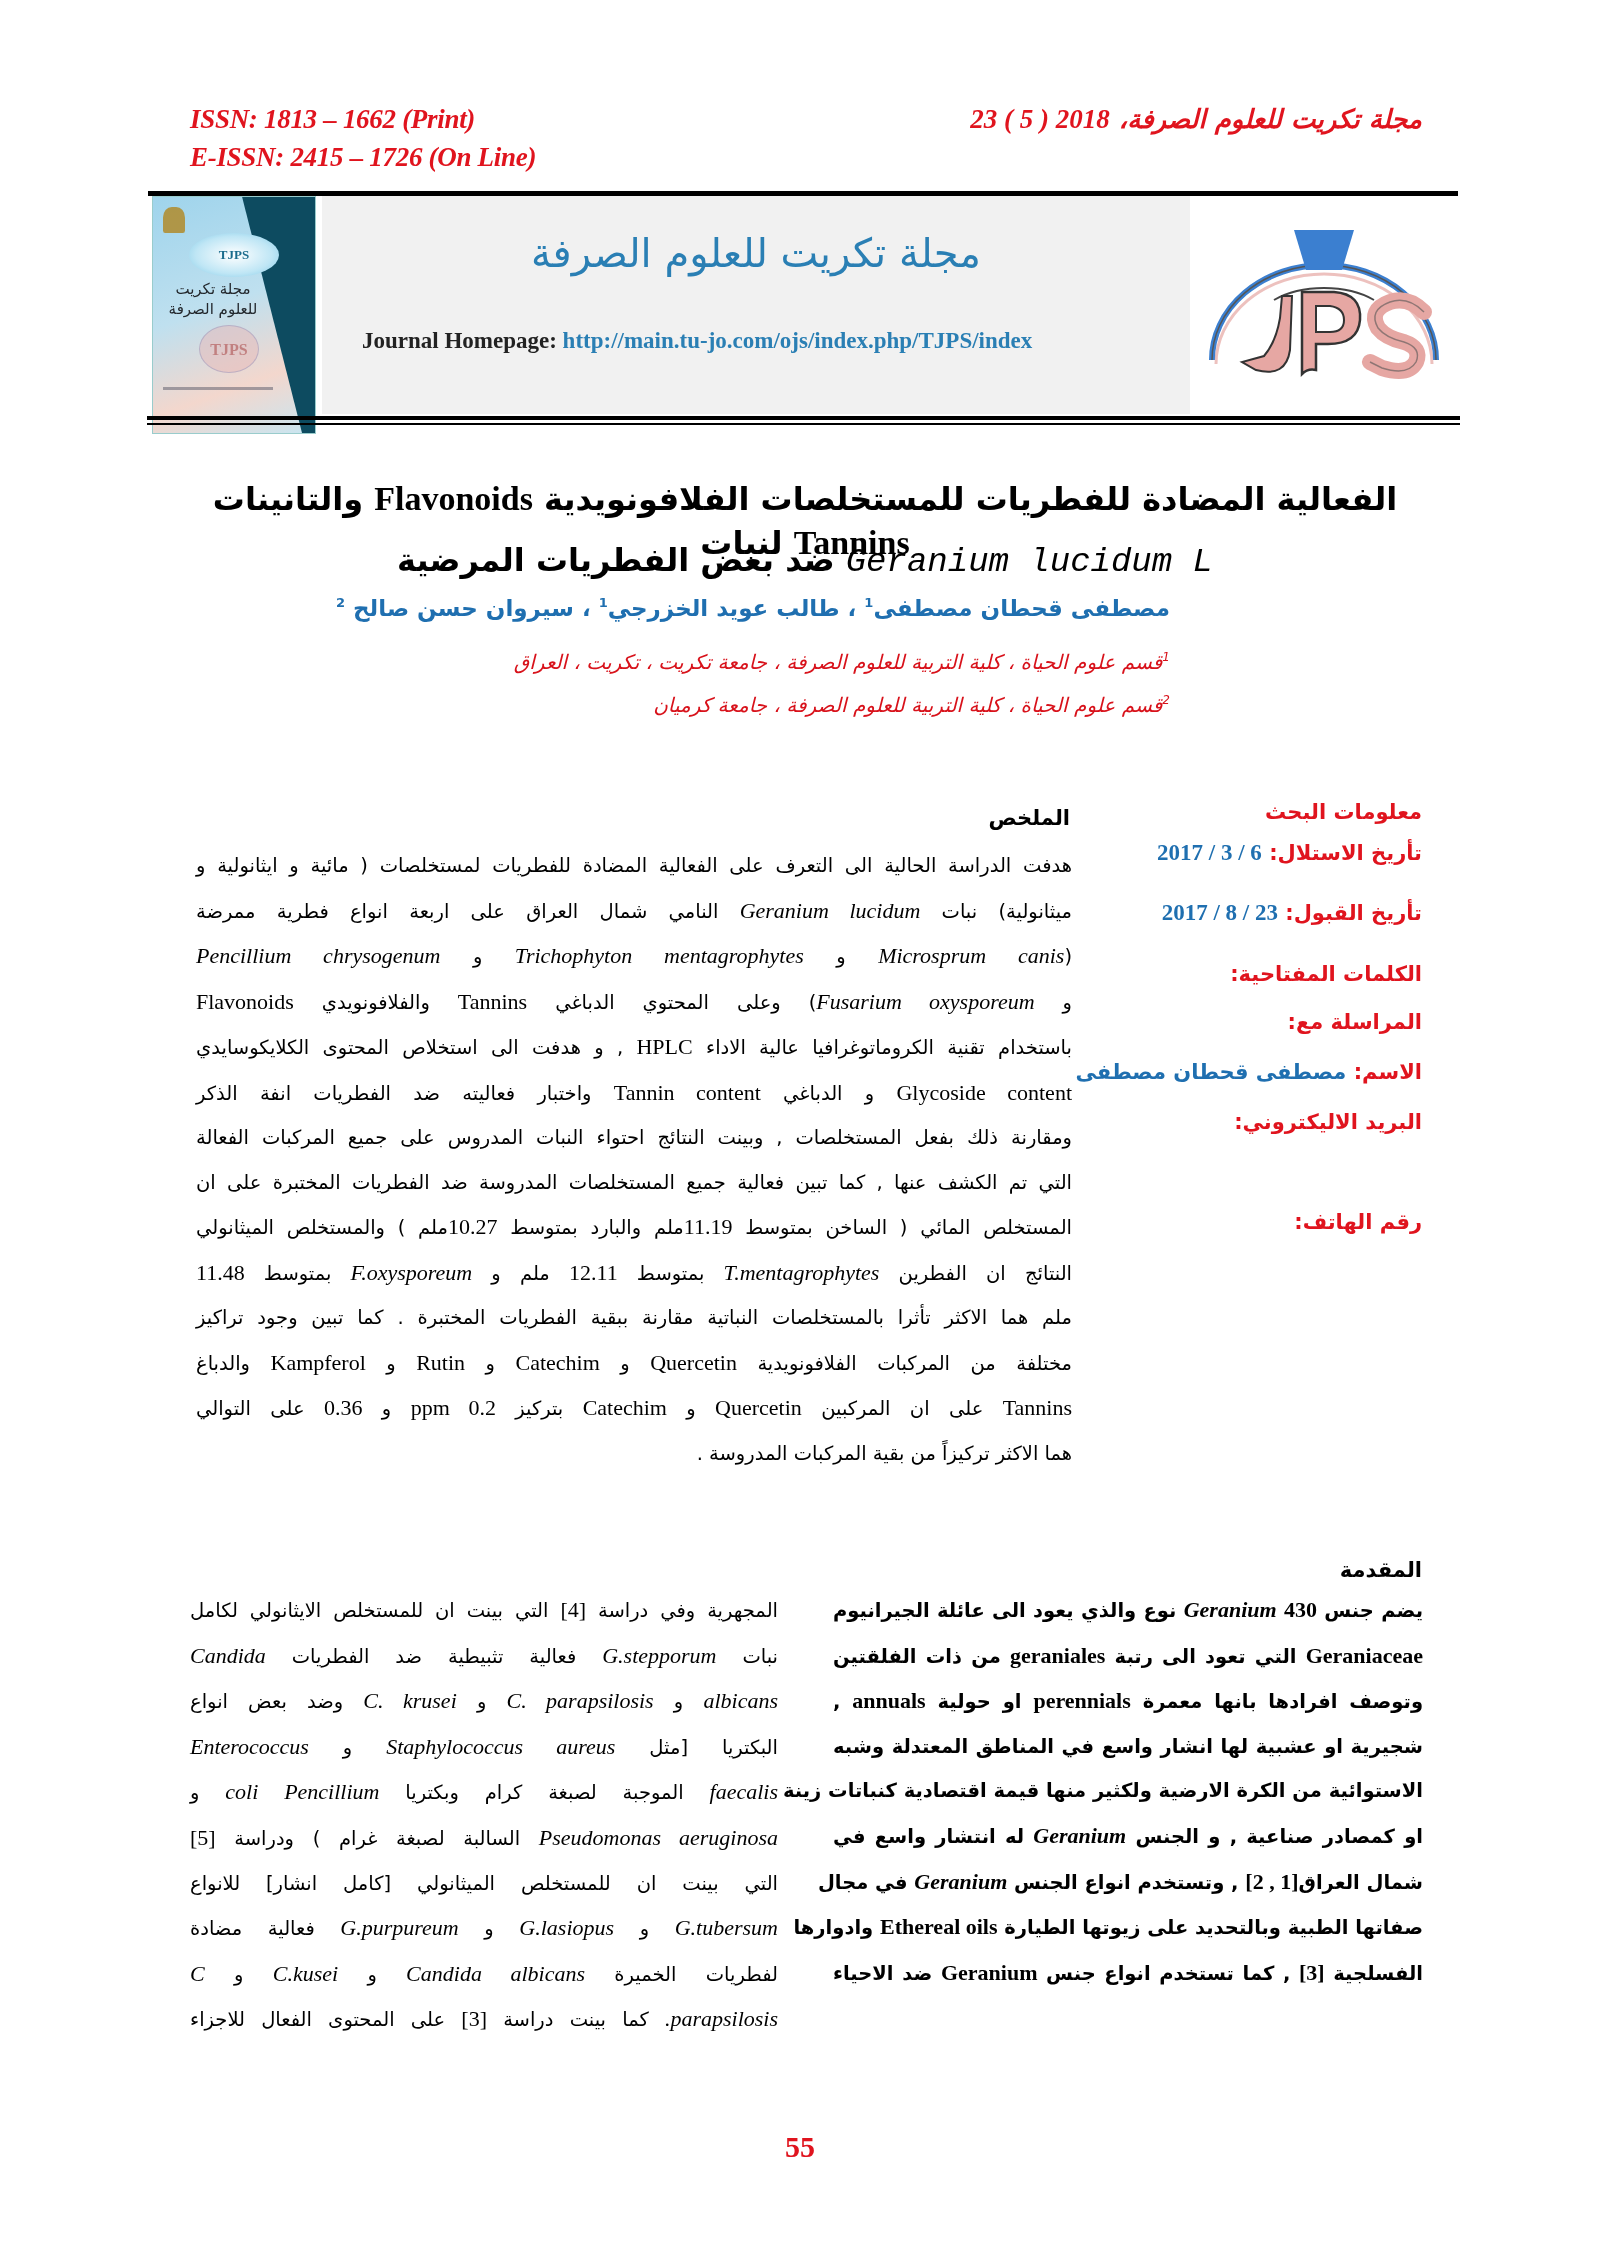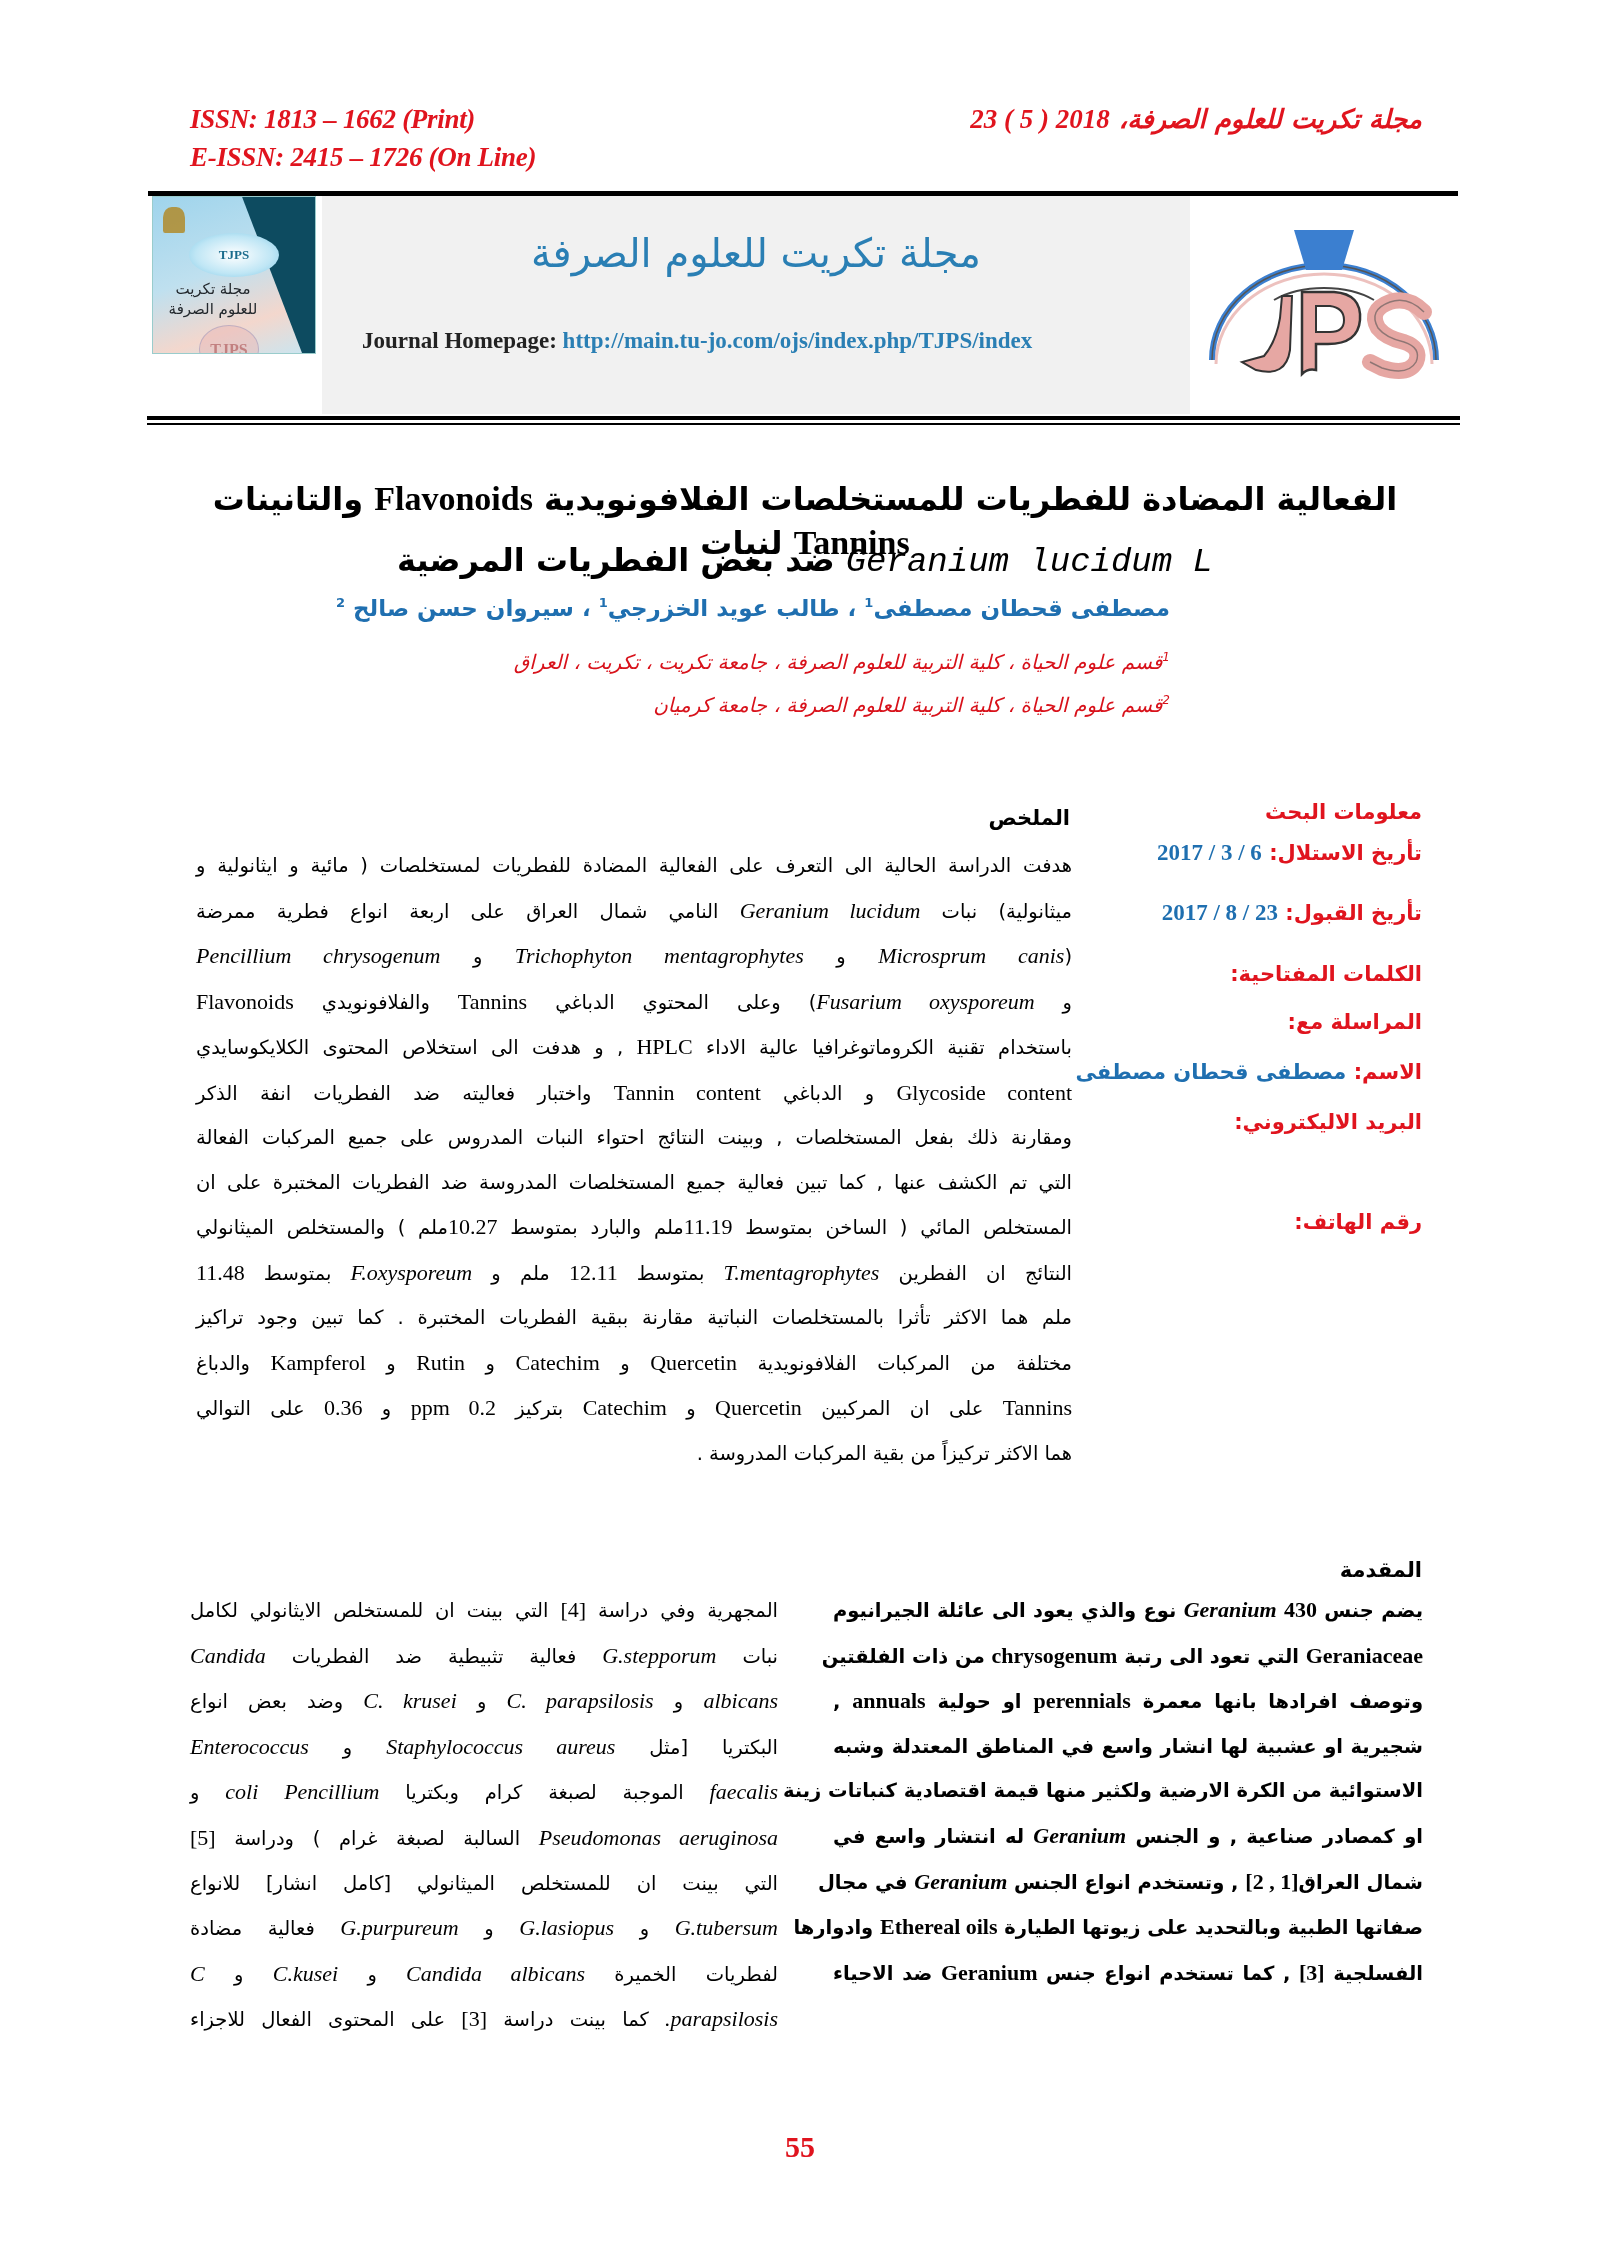--- a/index.html
+++ b/index.html
@@ -11,21 +11,21 @@
   
   .hdr-left { left: 190px; top: 100px; color: #e0141e; font-style: italic; font-weight: bold; font-size: 27px; line-height: 38px; font-family: "Liberation Serif", serif; letter-spacing: -0.3px; }
   .hdr-right { right: 178px; top: 100px; color: #e0141e; font-style: italic; font-weight: bold; font-size: 26px; line-height: 38px; direction: rtl; font-family: "DejaVu Sans", sans-serif; }
   .hdr-right .num { font-family: "Liberation Serif", serif; font-size: 27px; margin-left: 32px; }
 
   
   .rule-top { left: 148px; top: 191px; width: 1310px; height: 5px; background: #000; }
   .rule-bot1 { left: 147px; top: 416px; width: 1313px; height: 4px; background: #000; }
   .rule-bot2 { left: 147px; top: 423px; width: 1313px; height: 2px; background: #000; }
 
-  .cover { left: 152px; top: 196px; width: 164px; height: 158px; background: linear-gradient(160deg, #9fd4ec 0%, #bfe0ef 45%, #f3d7cd 75%, #c8e6f2 100%); overflow: hidden; border: 1px solid #9cc; }
+  .cover { left: 152px; top: 196px; width: 164px; height: 238px; background: linear-gradient(160deg, #9fd4ec 0%, #bfe0ef 45%, #f3d7cd 75%, #c8e6f2 100%); overflow: hidden; border: 1px solid #9cc; }
   .cover-dark { position: absolute; left: 0; top: 0; width: 100%; height: 100%; background: #0d4b60; clip-path: polygon(55% 0, 100% 0, 100% 100%, 92% 100%); }
   .cover-oval { position: absolute; left: 36px; top: 36px; width: 90px; height: 44px; border-radius: 50%; background: radial-gradient(ellipse at center, #ffffff 0%, #bfe6f5 60%, #7cc7e6 100%); color: #1b6c8c; font-weight: bold; font-size: 13px; text-align: center; line-height: 44px; font-family: "Liberation Serif", serif; }
   .cover-title { position: absolute; left: 10px; top: 82px; width: 100px; text-align: center; color: #23282d; font-size: 15px; line-height: 20px; direction: rtl; font-family: "DejaVu Sans", sans-serif; }
   .cover-emblem { position: absolute; left: 46px; top: 128px; width: 60px; height: 48px; border-radius: 50%; background: rgba(230,180,180,0.45); border: 1px solid rgba(150,150,190,0.5); color: rgba(190,120,120,0.9); font-size: 16px; font-weight: bold; text-align: center; line-height: 48px; }
   .cover-foot { position: absolute; left: 10px; top: 190px; width: 110px; height: 3px; background: #556; opacity: 0.5; }
   .cover-crest { position: absolute; left: 10px; top: 10px; width: 22px; height: 26px; background: #b08b2a; border-radius: 40% 40% 10% 10%; opacity: 0.85; }
 
   .banner-mid { left: 322px; top: 196px; width: 868px; height: 218px; background: #f1f1f1; }
   .banner-arabic { left: 322px; top: 230px; width: 868px; text-align: center; color: #2a7fb4; font-size: 40px; direction: rtl; font-family: "DejaVu Sans", sans-serif; font-weight: normal; }
   .banner-homepage { left: 362px; top: 328px; font-size: 23px; font-weight: bold; color: #222; font-family: "Liberation Serif", serif; }
@@ -161,21 +161,21 @@
     <span class="l"><span>النتائج ان الفطرين </span><span class="it">T.mentagrophytes</span><span> بمتوسط </span><span class="en">12.11</span><span> ملم و </span><span class="it">F.oxysporeum</span><span> بمتوسط </span><span class="en">11.48</span></span>
     <span class="l"><span>ملم هما الاكثر تأثرا بالمستخلصات النباتية مقارنة ببقية الفطريات المختبرة . كما تبين وجود تراكيز</span></span>
     <span class="l"><span>مختلفة من المركبات الفلافونويدية </span><span class="en">Quercetin</span><span> و </span><span class="en">Catechim</span><span> و </span><span class="en">Rutin</span><span> و </span><span class="en">Kampferol</span><span> والدباغ</span></span>
     <span class="l"><span class="en">Tannins</span><span> على ان المركبين </span><span class="en">Quercetin</span><span> و </span><span class="en">Catechim</span><span> بتركيز </span><span class="en">0.2 ppm</span><span> و </span><span class="en">0.36</span><span> على التوالي</span></span>
     <span class="l last"><span>هما الاكثر تركيزاً من بقية المركبات المدروسة .</span></span>
   </div>
 
 <div class="abs intro-head">المقدمة</div>
 <div class="abs col col-right">
     <span class="l"><span>يضم جنس </span><span class="it">Geranium</span><span> </span><span class="en">430</span><span> نوع والذي يعود الى عائلة الجيرانيوم</span></span>
-    <span class="l"><span class="en">Geraniaceae</span><span> التي تعود الى رتبة </span><span class="en">chrysogenum</span><span> من ذات الفلقتين</span></span>
+    <span class="l"><span class="en">Geraniaceae</span><span> التي تعود الى رتبة </span><span class="en">geraniales</span><span> من ذات الفلقتين</span></span>
     <span class="l"><span>وتوصف افرادها بانها معمرة </span><span class="en">perennials</span><span> او حولية </span><span class="en">annuals</span><span> ,</span></span>
     <span class="l"><span>شجيرية او عشبية لها انشار واسع في المناطق المعتدلة وشبه</span></span>
     <span class="l"><span>الاستوائية من الكرة الارضية ولكثير منها قيمة اقتصادية كنباتات زينة</span></span>
     <span class="l"><span>او كمصادر صناعية , و الجنس </span><span class="it">Geranium</span><span> له انتشار واسع في</span></span>
     <span class="l"><span>شمال العراق</span><span class="en">[1 , 2]</span><span> , وتستخدم انواع الجنس </span><span class="it">Geranium</span><span> في مجال</span></span>
     <span class="l"><span>صفاتها الطبية وبالتحديد على زيوتها الطيارة </span><span class="en">Ethereal oils</span><span> وادوارها</span></span>
     <span class="l last"><span>الفسلجية </span><span class="en">[3]</span><span> , كما تستخدم انواع جنس </span><span class="en">Geranium</span><span> ضد الاحياء</span></span>
   </div>
 <div class="abs col col-left">
     <span class="l"><span>المجهرية وفي دراسة </span><span class="en">[4]</span><span> التي بينت ان للمستخلص الايثانولي لكامل</span></span>

